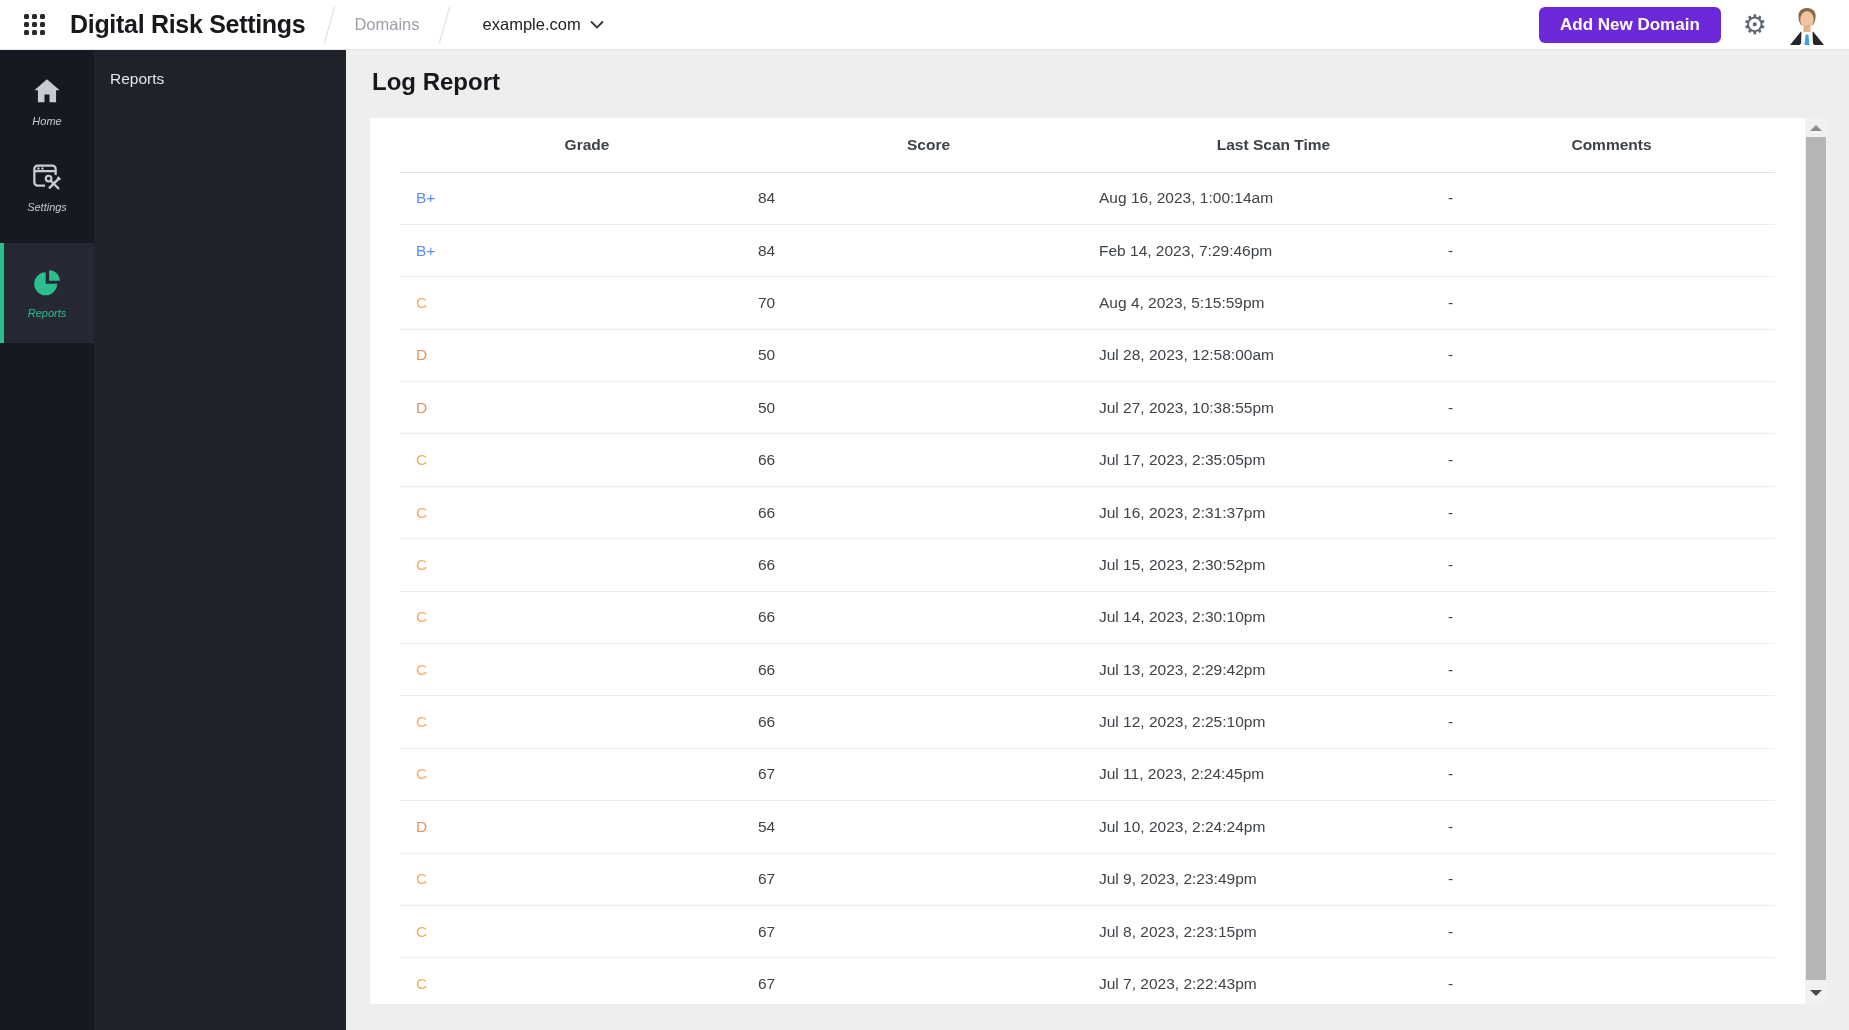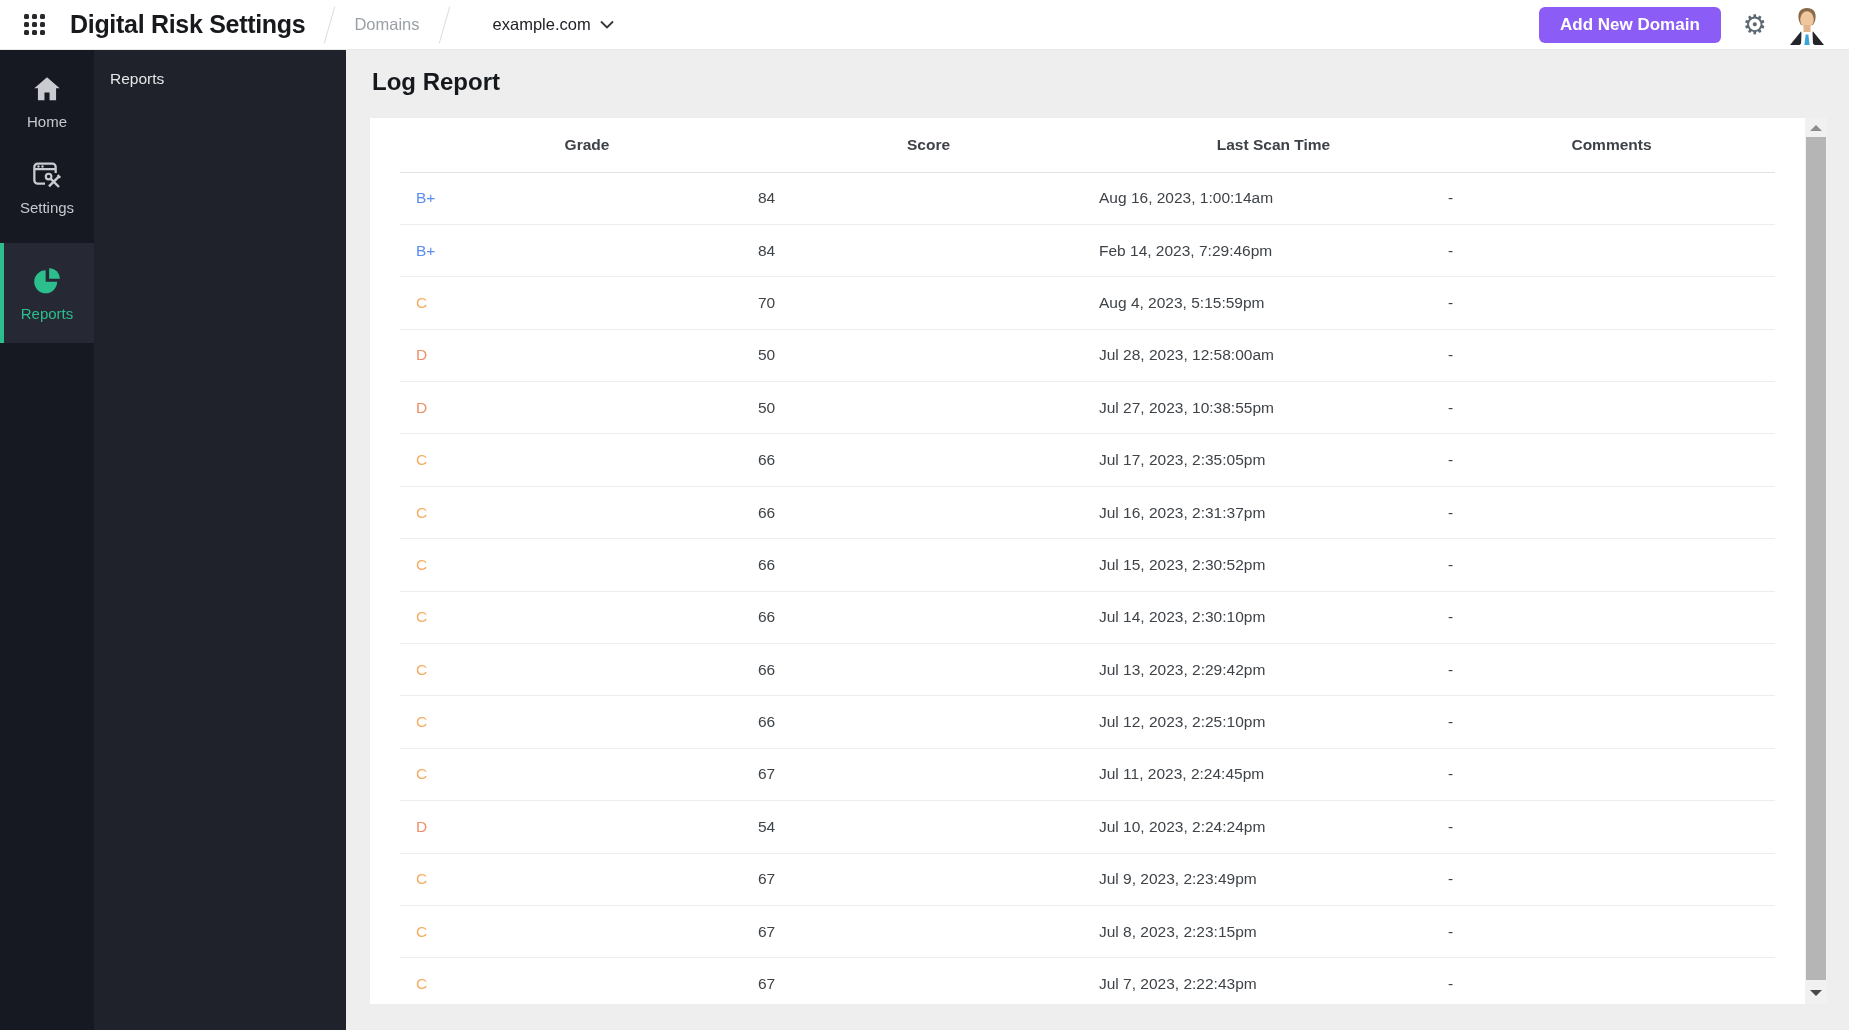--- a/index.html
+++ b/index.html
@@ -10,40 +10,40 @@
   .header {
     position: absolute; top: 0; left: 0; width: 1849px; height: 50px;
     background: #ffffff; display: flex; align-items: center;
     padding: 0 22px 0 24px; z-index: 5; border-bottom: 1px solid #e9e9e9;
   }
   .grid-btn { width: 22px; height: 22px; display: grid; grid-template-columns: repeat(3, 5px); grid-template-rows: repeat(3, 5px); gap: 3px; cursor: pointer; }
   .grid-btn span { background: #26282c; border-radius: 1.5px; }
   .app-title { font-size: 25px; font-weight: bold; color: #17191c; letter-spacing: -0.3px; margin-left: 24px; white-space: nowrap; }
   .bc-slash { width: 1px; height: 38px; background: #dcdcdc; transform: rotate(16deg); margin: 0 24px; flex: 0 0 auto; }
   .bc-section { font-size: 16.5px; color: #9aa0a6; white-space: nowrap; }
-  .domain-select { display: flex; align-items: center; gap: 9px; cursor: pointer; margin-left: 24px; }
+  .domain-select { display: flex; align-items: center; gap: 9px; cursor: pointer; margin-left: 14px; }
   .domain-select .domain-name { font-size: 16.5px; color: #202227; }
   .header-right { margin-left: auto; display: flex; align-items: center; }
   .add-domain-btn {
-    background: #8b5cf6; color: #ffffff; font-size: 17px; font-weight: bold;
+    background: #6d28d9; color: #ffffff; font-size: 17px; font-weight: bold;
     border: none; border-radius: 6px; height: 36px; padding: 0 21px;
     font-family: "Liberation Sans", sans-serif; cursor: pointer; white-space: nowrap;
   }
   .gear { font-family: "DejaVu Sans", sans-serif; font-size: 27px; color: #5d6875; margin: 0 20px 0 22px; line-height: 1; cursor: pointer; }
   .avatar { width: 40px; height: 40px; display: block; cursor: pointer; }
 
   
   .rail { position: absolute; top: 50px; left: 0; width: 94px; height: 980px; background: #171922; z-index: 4; }
   .rail-item {
     width: 94px; height: 86px; display: flex; flex-direction: column;
     align-items: center; justify-content: center; gap: 8px;
     border-left: 4px solid transparent; padding-right: 4px; cursor: pointer;
   }
   .rail-item:first-child { margin-top: 8px; }
-  .rail-item .label { font-size: 15px; color: #c6c8ce; }
+  .rail-item .label { font-size: 11px; color: #c6c8ce; font-style: italic; }
   .rail-item.active { height: 100px; margin-top: 13px; background: #262934; border-left-color: #2dbe8d; }
   .rail-item.active .label { color: #2dbe8d; }
   .rail-icon { width: 32px; height: 32px; display: block; }
 
   
   .subpanel { position: absolute; top: 50px; left: 94px; width: 252px; height: 980px; background: #20222b; z-index: 3; }
   .subpanel-item { padding: 20px 0 0 16px; font-size: 15.5px; color: #e6e7e9; cursor: pointer; }
 
   
   .main { position: absolute; top: 50px; left: 346px; width: 1503px; height: 980px; background: #eeeeee; }

